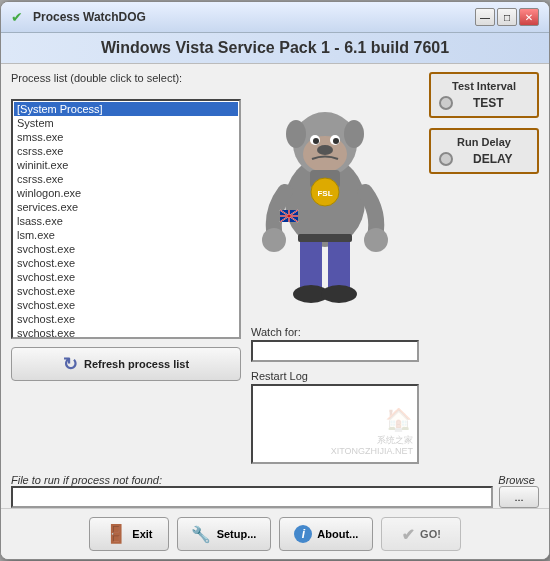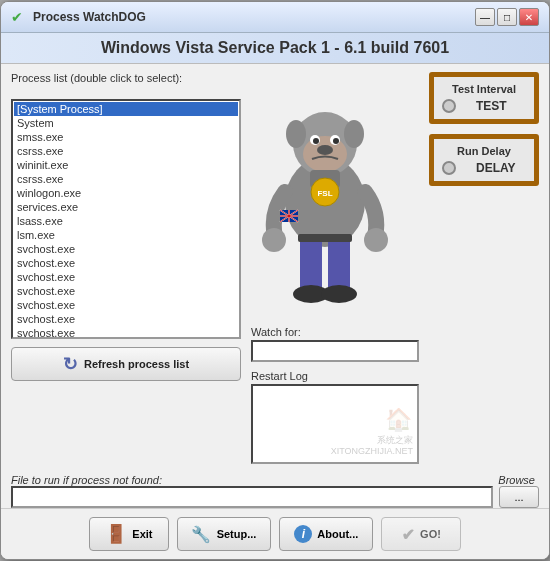--- a/index.html
+++ b/index.html
@@ -171,21 +171,21 @@
       overflow-y: auto;
       position: relative;
     }
     .right-panel {
       width: 110px;
       display: flex;
       flex-direction: column;
       gap: 10px;
     }
     .interval-box {
-      border: 5px solid #a16207;
+      border: 2px solid #a16207;
       background: #e8e8e8;
       border-radius: 3px;
       padding: 6px 8px;
       text-align: center;
     }
     .interval-box-title {
       font-size: 11px;
       font-weight: 600;
       color: #333;
       margin-bottom: 4px;

